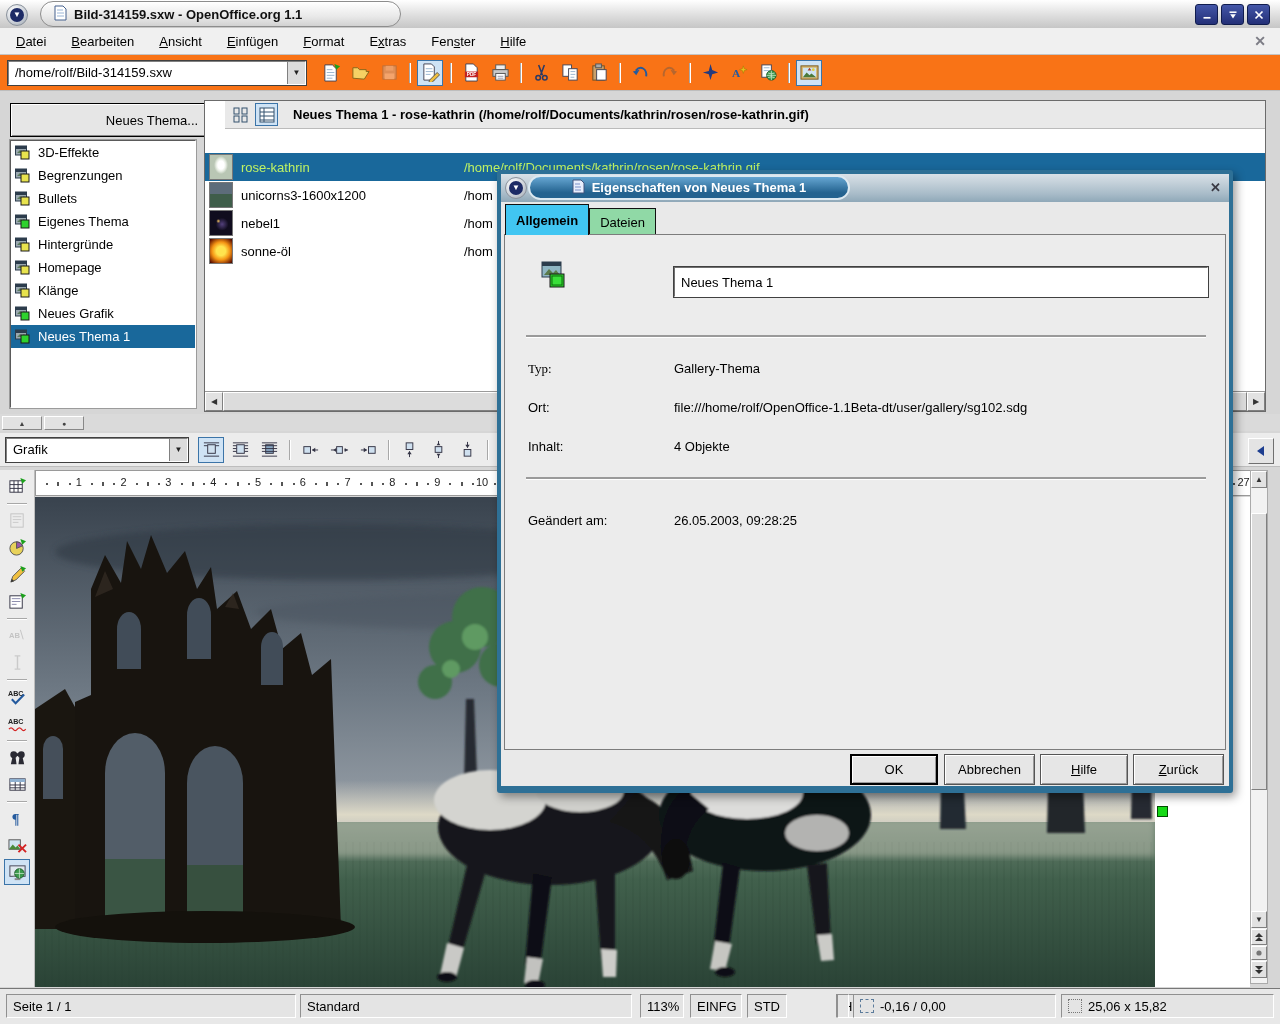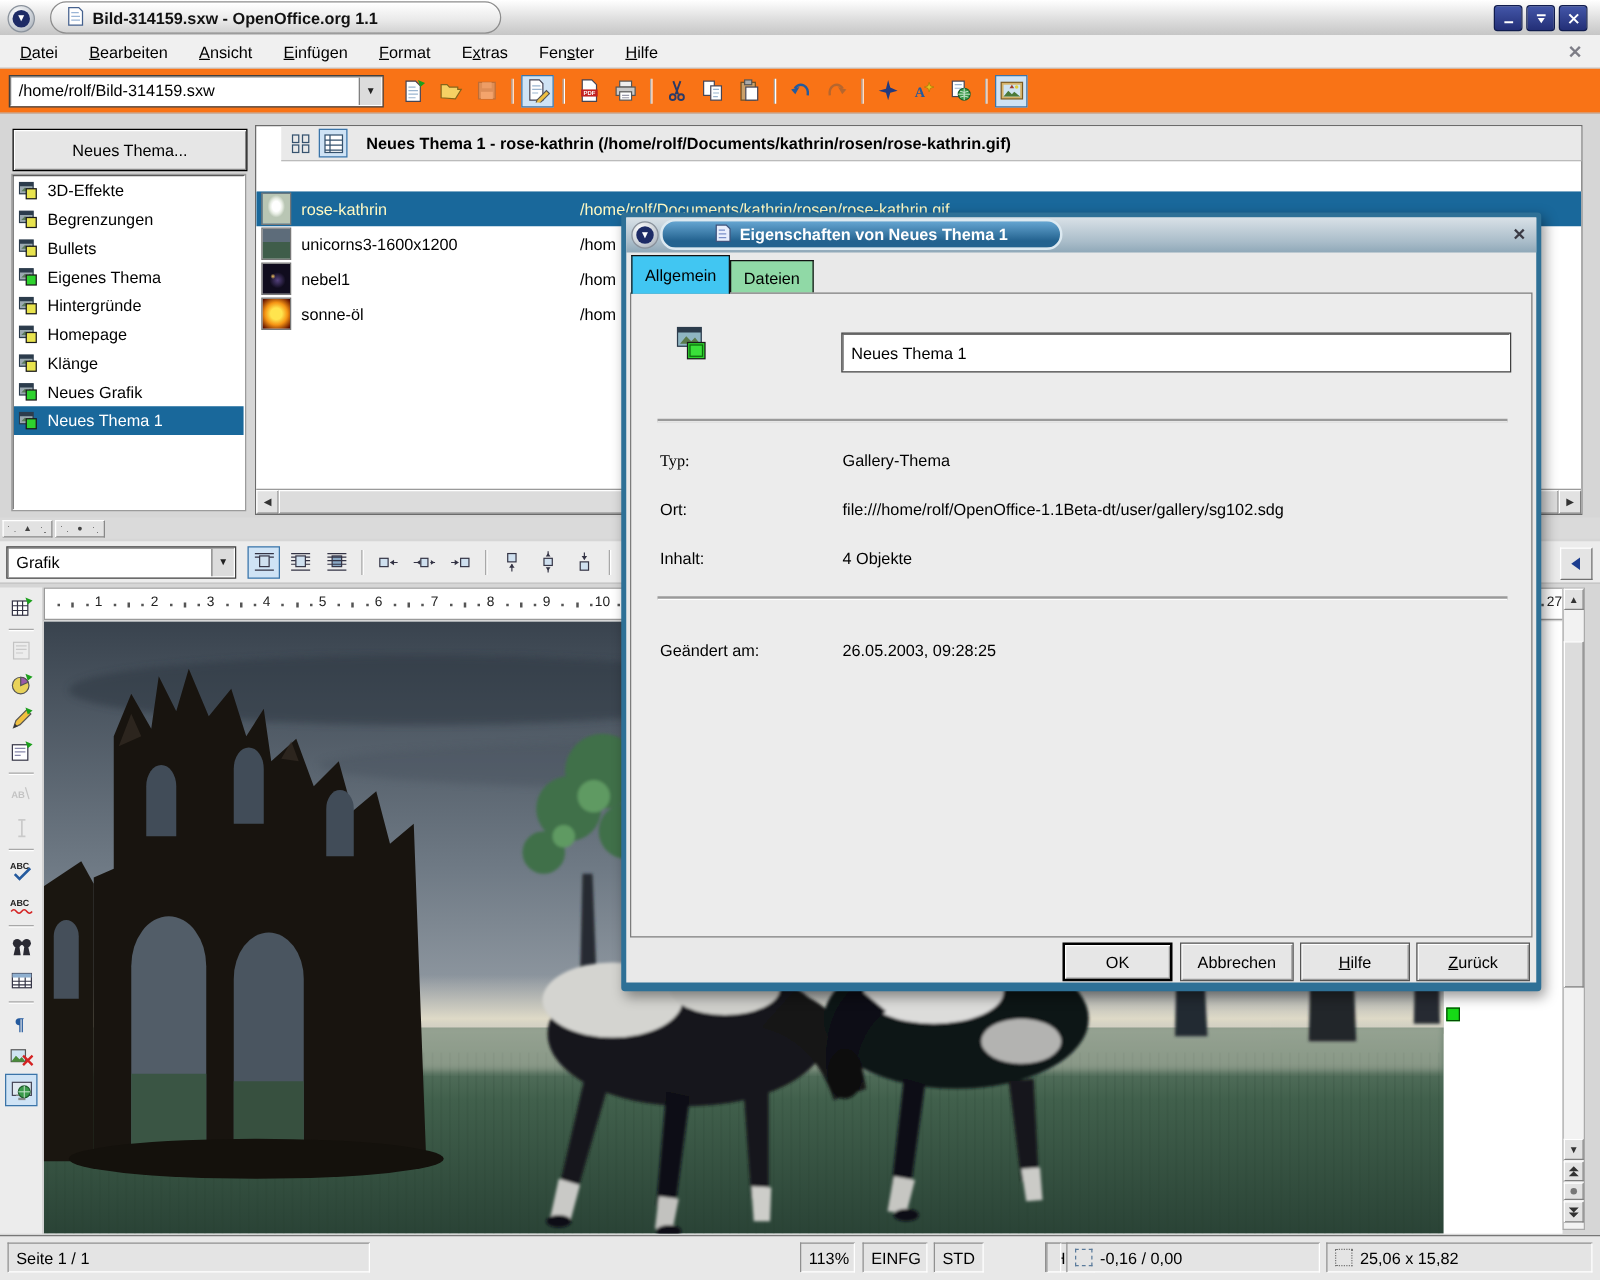--- a/index.html
+++ b/index.html
@@ -40,42 +40,42 @@
     border:1px solid transparent;flex:none;}
   .tbtn svg{width:19px;height:19px;}
   .tbtn.pressed{background:#cfe3f5;border:1px solid #3b74a8;}
   .tbtn.disabled{opacity:.4;filter:grayscale(1);}
   .tsep{width:9px;height:22px;flex:none;position:relative;}
   .tsep:before{content:"";position:absolute;left:4px;top:1px;bottom:1px;width:1px;background:#a8a8a8;
     box-shadow:1px 0 0 #fff;}
   
   .gal-newtheme{position:absolute;left:10px;top:103px;width:186px;height:32px;background:#e6e6e6;
     border:1px solid #000;box-shadow:inset 1px 1px 0 #fff,inset -1px -1px 0 #888;
-    display:flex;align-items:center;justify-content:center;}
+    display:flex;align-items:center;justify-content:center;padding-left:48px;}
   .gal-list{position:absolute;left:10px;top:140px;width:186px;height:268px;background:#fff;
     border-top:1px solid #5a5a5a;border-left:1px solid #5a5a5a;border-bottom:1px solid #fff;
     border-right:1px solid #fff;outline:1px solid #9b9b9b;box-sizing:border-box;overflow:hidden;}
   .gal-theme{height:23px;display:flex;align-items:center;gap:6px;padding-left:4px;white-space:nowrap;}
   .gal-theme.selected{background:#19689b;color:#fff;}
   .gal-theme svg{width:17px;height:15px;flex:none;}
   .gal-content{position:absolute;left:204px;top:100px;width:1062px;height:312px;background:#fff;
     border:1px solid #6b6b6b;box-sizing:border-box;}
   .gal-header{position:absolute;left:0;top:0;right:0;height:27px;background:#e9e9e9;
     display:flex;align-items:center;gap:3px;padding-left:4px;border-bottom:1px solid #bbb;margin-left:20px;}
   .gal-header .vbtn{width:21px;height:21px;display:flex;align-items:center;justify-content:center;
     border:1px solid transparent;}
   .gal-header .vbtn.pressed{background:#cfe3f5;border:1px solid #3b74a8;}
   .gal-header .vbtn svg{width:16px;height:16px;}
   .gal-title{font-weight:bold;margin-left:12px;white-space:nowrap;}
   .gal-cols{position:absolute;left:0;top:27px;right:0;height:25px;display:flex;border-bottom:1px solid #000;}
   .gal-col{background:#dcdcdc;border-right:1px solid #808080;box-shadow:inset 1px 1px 0 #fff,inset -1px -1px 0 #909090;
     display:flex;align-items:center;justify-content:center;box-sizing:border-box;}
   .gal-rows{position:absolute;left:0;top:52px;right:0;bottom:19px;background:#fff;overflow:hidden;}
   .gal-row{height:28px;display:flex;align-items:center;white-space:nowrap;position:relative;}
-  .gal-row.selected{background:#19689b;color:#fef9c3;}
+  .gal-row.selected{background:#19689b;color:#bef264;}
   .gal-row .thumb{width:22px;height:24px;margin-left:4px;border:1px solid #777;flex:none;}
   .gal-row .rtitle{position:absolute;left:36px;}
   .gal-row .rpath{position:absolute;left:259px;}
   .thumb-rose{background:radial-gradient(7px 9px at 50% 42%,#ffffff 0 45%,#e6ece2 70%,#b9c6b4);}
   .thumb-unicorns{background:linear-gradient(#5d6c7a 0 45%,#3f5d4a 45% 100%);}
   .thumb-nebel{background:radial-gradient(3px 3px at 38% 42%,#f0c060,transparent 70%),
                radial-gradient(8px 8px at 55% 55%,#53407c,#100c1e 80%);}
   .thumb-sonne{background:radial-gradient(circle at 50% 50%,#ffe44e 0 28%,#f59414 55%,#6b1800 90%,#2a0600);}
   .gal-hscroll{position:absolute;left:0;bottom:0;right:0;height:19px;background:#ececec;
     border-top:1px solid #9a9a9a;display:flex;}
@@ -137,21 +137,21 @@
   .dlg-titlebar{position:absolute;left:0;top:0;right:0;height:28px;
     background:linear-gradient(#d9e1e7,#a9bcc9 70%,#8fa8b8);}
   .dlg-pill{position:absolute;left:27px;top:1px;width:322px;height:25px;border-radius:13px;
     background:linear-gradient(#66a6d2,#23628f 75%);border:2px solid #dce9f1;box-sizing:border-box;
     display:flex;align-items:center;justify-content:center;gap:7px;color:#fff;font-weight:bold;}
   .dlg-close{position:absolute;right:4px;top:4px;width:19px;height:19px;display:flex;
     align-items:center;justify-content:center;color:#3a3a44;font-weight:bold;font-size:13px;}
   .dlg-tabs{position:absolute;left:4px;top:30px;height:31px;display:flex;align-items:flex-end;}
   .dlg-tab{border:1px solid #111;border-bottom:none;padding:0 10px;display:flex;align-items:center;
     justify-content:center;height:27px;box-sizing:border-box;}
-  .dlg-tab.active{height:31px;font-weight:normal;position:relative;z-index:2;}
+  .dlg-tab.active{height:31px;font-weight:bold;position:relative;z-index:2;}
   .dlg-panel{position:absolute;left:3px;top:60px;width:722px;height:516px;background:#ececec;
     border:1px solid #7c7c7c;box-sizing:border-box;z-index:1;}
   .dlg-input{position:absolute;left:169px;top:32px;width:534px;height:30px;background:#fff;
     border:1px solid #707070;border-bottom-color:#fff;border-right-color:#fff;outline:1px solid #404040;
     box-sizing:border-box;display:flex;align-items:center;padding-left:6px;}
   .dlg-sep{position:absolute;left:21px;width:680px;height:2px;background:#9a9a9a;border-bottom:1px solid #fff;}
   .dlg-lbl{position:absolute;left:23px;white-space:nowrap;}
   .dlg-val{position:absolute;left:169px;white-space:nowrap;}
   .dlg-btn{position:absolute;top:580px;height:31px;background:#e6e6e6;border:1px solid #555;
     box-shadow:inset 1px 1px 0 #fff,inset -1px -1px 0 #9a9a9a;display:flex;align-items:center;
@@ -998,20 +998,23 @@
         <svg width="10" height="10" viewBox="0 0 10 10">
           <path d="M1 1l4 4 4-4zM1 5l4 4 4-4z" fill="#333"></path>
         </svg>
       </div>
   </div>
 
   <div class="statusbar">
     <div class="st-cell" style="left:6px;width:290px;">
         <span>Seite 1 / 1</span>
       </div>
+    <div class="st-cell" style="left:300px;width:332px;">
+        <span>Standard</span>
+      </div>
     <div class="st-cell" style="left:640px;width:44px;">
         <span>113%</span>
       </div>
     <div class="st-cell" style="left:690px;width:52px;">
         <span>EINFG</span>
       </div>
     <div class="st-cell" style="left:747px;width:40px;">
         <span>STD</span>
       </div>
     <div class="st-cell" style="left:836px;width:40px;">

